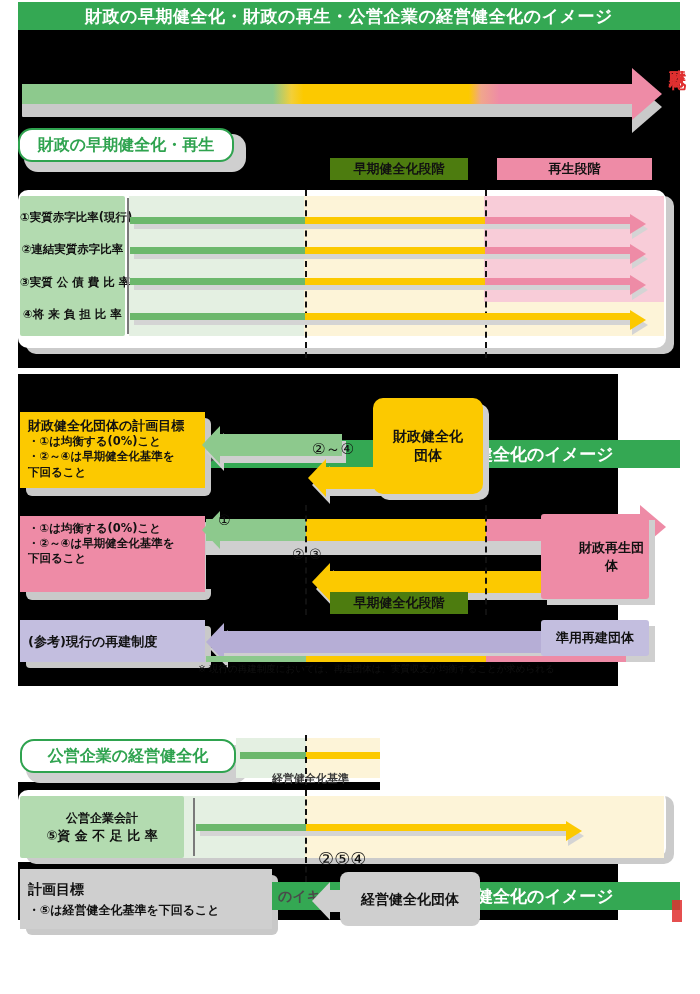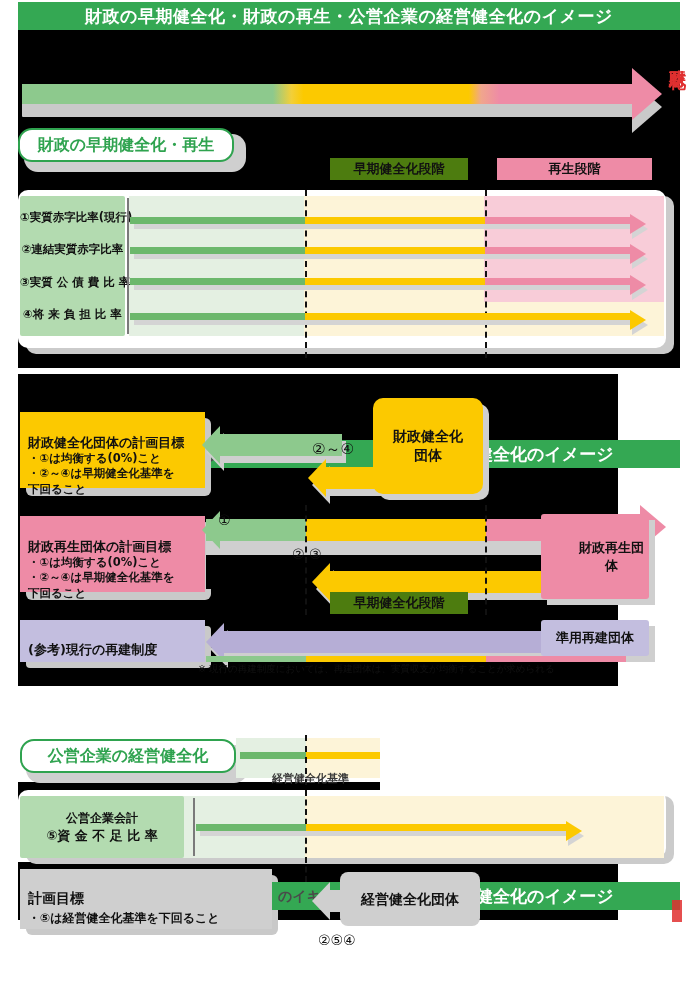--- a/index.html
+++ b/index.html
@@ -123,21 +123,21 @@
   .tip-s{
     position:absolute;width:0;height:0;
     border-top:10px solid transparent;
     border-bottom:10px solid transparent;
     border-left:16px solid #d4d4d4;
   }
 
   
   .goalbox{
     color:#111;
-    padding:22px 7px 4px 8px;
+    padding:5px 7px 4px 8px;
     line-height:1.32;
   }
   .goalbox .hd{font-weight:bold;display:block;}
   .goalbox .li{display:block;font-weight:bold;}
   .gb-y{background:#fcc900;}
   .gb-p{background:#ee8ba6;}
   .gb-v{background:#c3bedf;}
   .gb-g{background:#cfcfcf;}
   .boxshadow{background:#c9c9c9;}
 
@@ -299,21 +299,20 @@
   <div class="circnum" style="left:312px;top:440px;font-size:15px;">②～④</div>
 
   <div class="abs org-g" style="left:379px;top:404px;width:110px;height:96px;border-radius:10px;"></div>
   <div class="abs org-y orgbox" style="left:373px;top:398px;width:110px;height:96px;font-size:14px;flex-direction:column;">
     <span>財政健全化</span>
     <span>団体</span>
   </div>
 
   <div class="abs boxshadow" style="left:26px;top:522px;width:185px;height:78px;border-radius:6px;"></div>
   <div class="abs gb-p goalbox" style="left:20px;top:516px;width:185px;height:76px;font-size:11.5px;">
-    <span class="hd" style="font-size:13px;">財政再生団体の計画目標</span>
     <span class="li">・①は均衡する(0%)こと</span>
     <span class="li">・②～④は早期健全化基準を</span>
     <span class="li"> 下回ること</span>
   </div>
 
   <div class="abs pillshadow" style="left:212px;top:538px;width:60px;height:38px;"></div>
   <div class="abs pill" style="left:206px;top:532px;width:60px;height:34px;font-size:16px;overflow:hidden;">
     <span>生</span>
   </div>
 
@@ -422,21 +421,21 @@
   </div>
 
   <div class="abs greenband" style="left:272px;top:882px;width:408px;height:28px;"></div>
   <div class="abs" style="left:476px;top:883px;width:210px;height:26px;color:#ffffff;font-size:17px;font-weight:bold;white-space:nowrap;line-height:26px;">健全化のイメージ</div>
   <div class="abs" style="left:278px;top:884px;width:60px;height:24px;color:#4a4a4a;font-size:14px;font-weight:bold;white-space:nowrap;line-height:24px;">のイキ</div>
 
   <div class="abs larrow la-s" style="left:312px;top:890px;width:76px;">
     <div class="head"></div>
     <div class="shaft" style="width:60px;"></div>
   </div>
-  <div class="circnum" style="left:318px;top:932px;font-size:14px;">②⑤④</div>
+  <div class="circnum" style="left:318px;top:848px;font-size:18px;">②⑤④</div>
 
   <div class="abs org-g orgbox" style="left:340px;top:872px;width:140px;height:54px;font-size:14px;border-radius:8px;">
     <span>経営健全化団体</span>
   </div>
 
   <div class="abs" style="left:672px;top:900px;width:10px;height:22px;background:#e03030;opacity:.85;"></div>
 
 </div>
 
 </body></html>

